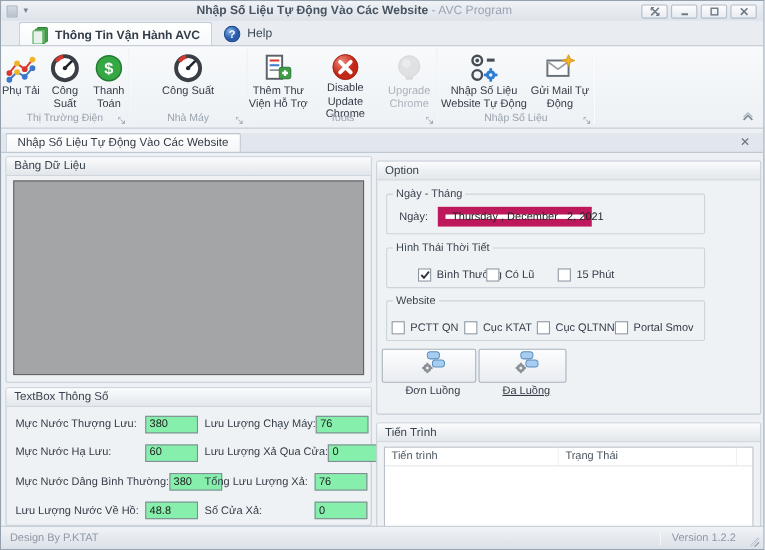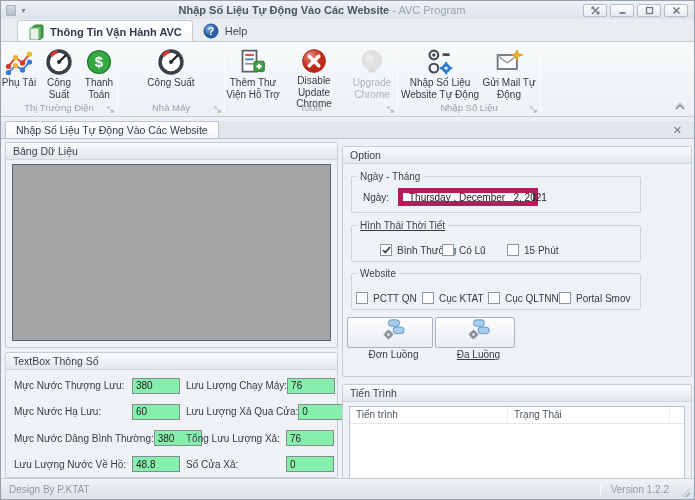--- a/index.html
+++ b/index.html
@@ -66,21 +66,21 @@
   
   fieldset { border:1px solid #ccd3da; border-radius:2px; position:absolute; }
   legend { font-size:10px; color:#39434f; padding:0 3px; margin-left:5px; }
 
   .cb { display:inline-flex; align-items:center; gap:5px; position:absolute; }
   .cb .box { width:12px; height:12px; background:#fff; border:1px solid #8d97a2; display:inline-flex; align-items:center; justify-content:center; }
   .cb .box svg { display:none; }
   .cb .box.checked svg { display:block; }
   .cb .cbl { font-size:10px; color:#333b46; white-space:nowrap; }
 
-  .datefield { position:absolute; display:flex; align-items:center; height:18px; background:#fff; border:5px solid #be185d; padding:0 3px 0 6px; }
+  .datefield { position:absolute; display:flex; align-items:center; height:18px; background:#fff; border:7px solid #be185d; padding:0 3px 0 6px; }
   .datefield .dval { font-size:10px; color:#222; white-space:pre; }
   .datefield .dpsep { width:1px; height:12px; background:#d7dbe0; margin:0 3px; }
 
   .abtn { position:absolute; display:flex; align-items:center; gap:7px; padding-left:7px;
     background:linear-gradient(#fdfdfe,#e9edf1); border:1px solid #a9b2bd; border-radius:2px; font-size:10px; color:#333b46;flex-direction:column; }
 
   
   .plist { position:absolute; left:6px; right:6px; top:21px; bottom:5px; background:#fff; border:1px solid #b9c0c9; }
   .plhead { display:flex; height:17px; border-bottom:1px solid #e3e7eb; font-size:10px; color:#4a5560; }
   .plhead .c1 { width:158px; padding:2px 0 0 6px; border-right:1px solid #edf0f3; }
@@ -404,21 +404,21 @@
             <line x1="7" y1="4" x2="7" y2="10.5" stroke="#c3cad2"></line>
             <line x1="0.5" y1="7" x2="10.5" y2="7" stroke="#c3cad2"></line>
           </svg>
         <span class="dpsep"></span>
         <svg width="7" height="5" viewBox="0 0 7 5">
             <path d="M0.5 0.5 L3.5 4.5 L6.5 0.5 Z" fill="#3d454f"></path>
           </svg>
       </div>
     </fieldset>
 
-    <fieldset style="left:8px; top:73px; width:290px; height:42px;text-decoration:underline;">
+    <fieldset style="left:8px; top:73px; width:290px; height:42px;">
       <legend>Hình Thái Thời Tiết</legend>
       <label class="cb" style="left:28px; top:13px;">
         <span class="box checked">
             <svg width="9" height="8" viewBox="0 0 9 8">
               <path d="M1 4 L3.4 6.5 L8 1" fill="none" stroke="#2e3640" stroke-width="1.7"></path>
             </svg>
           </span>
         <span class="cbl">Bình Thường</span>
       </label>
       <label class="cb" style="left:90px; top:13px;">

